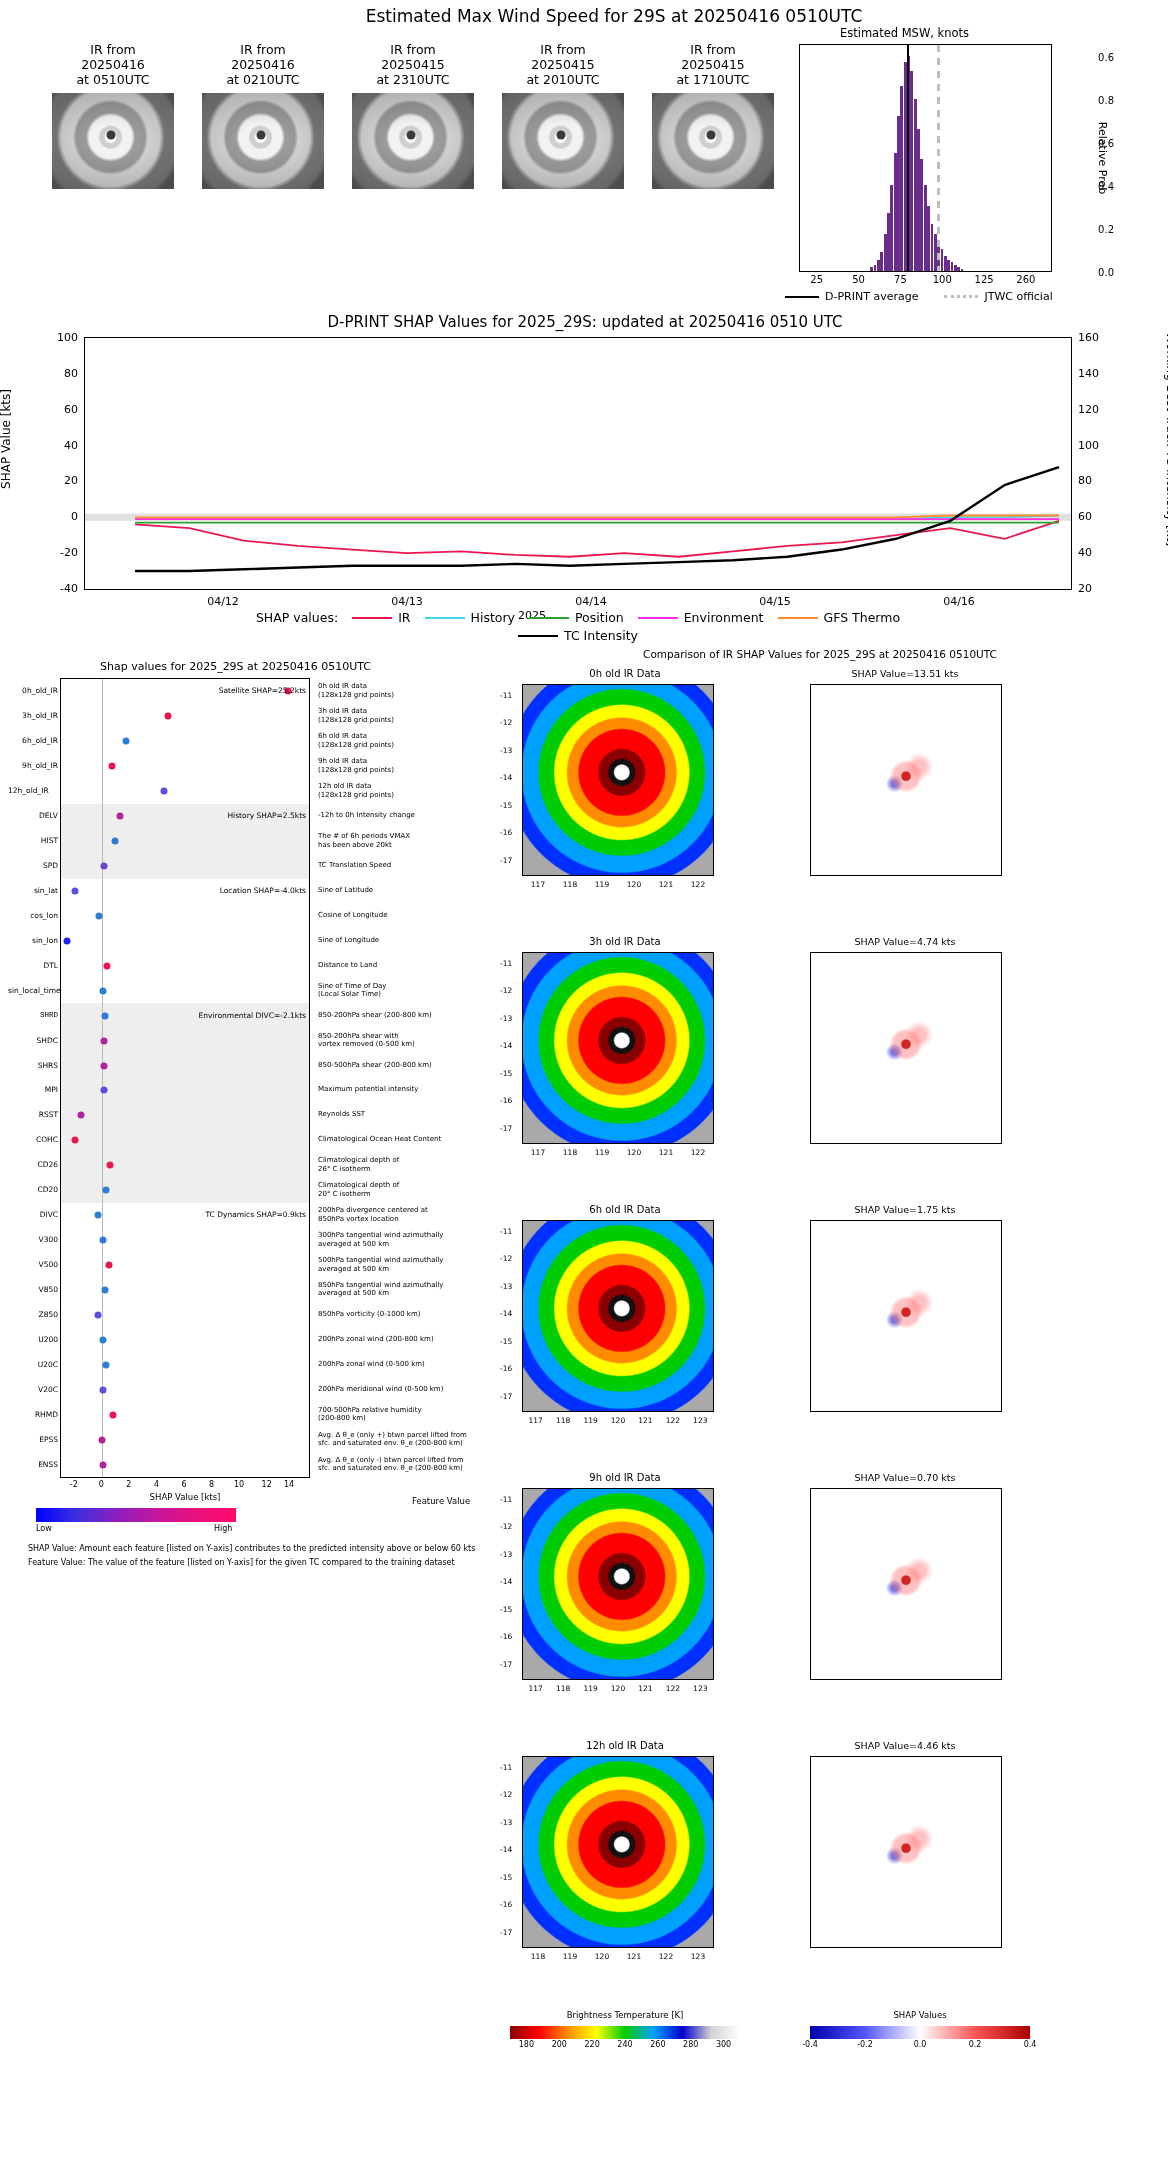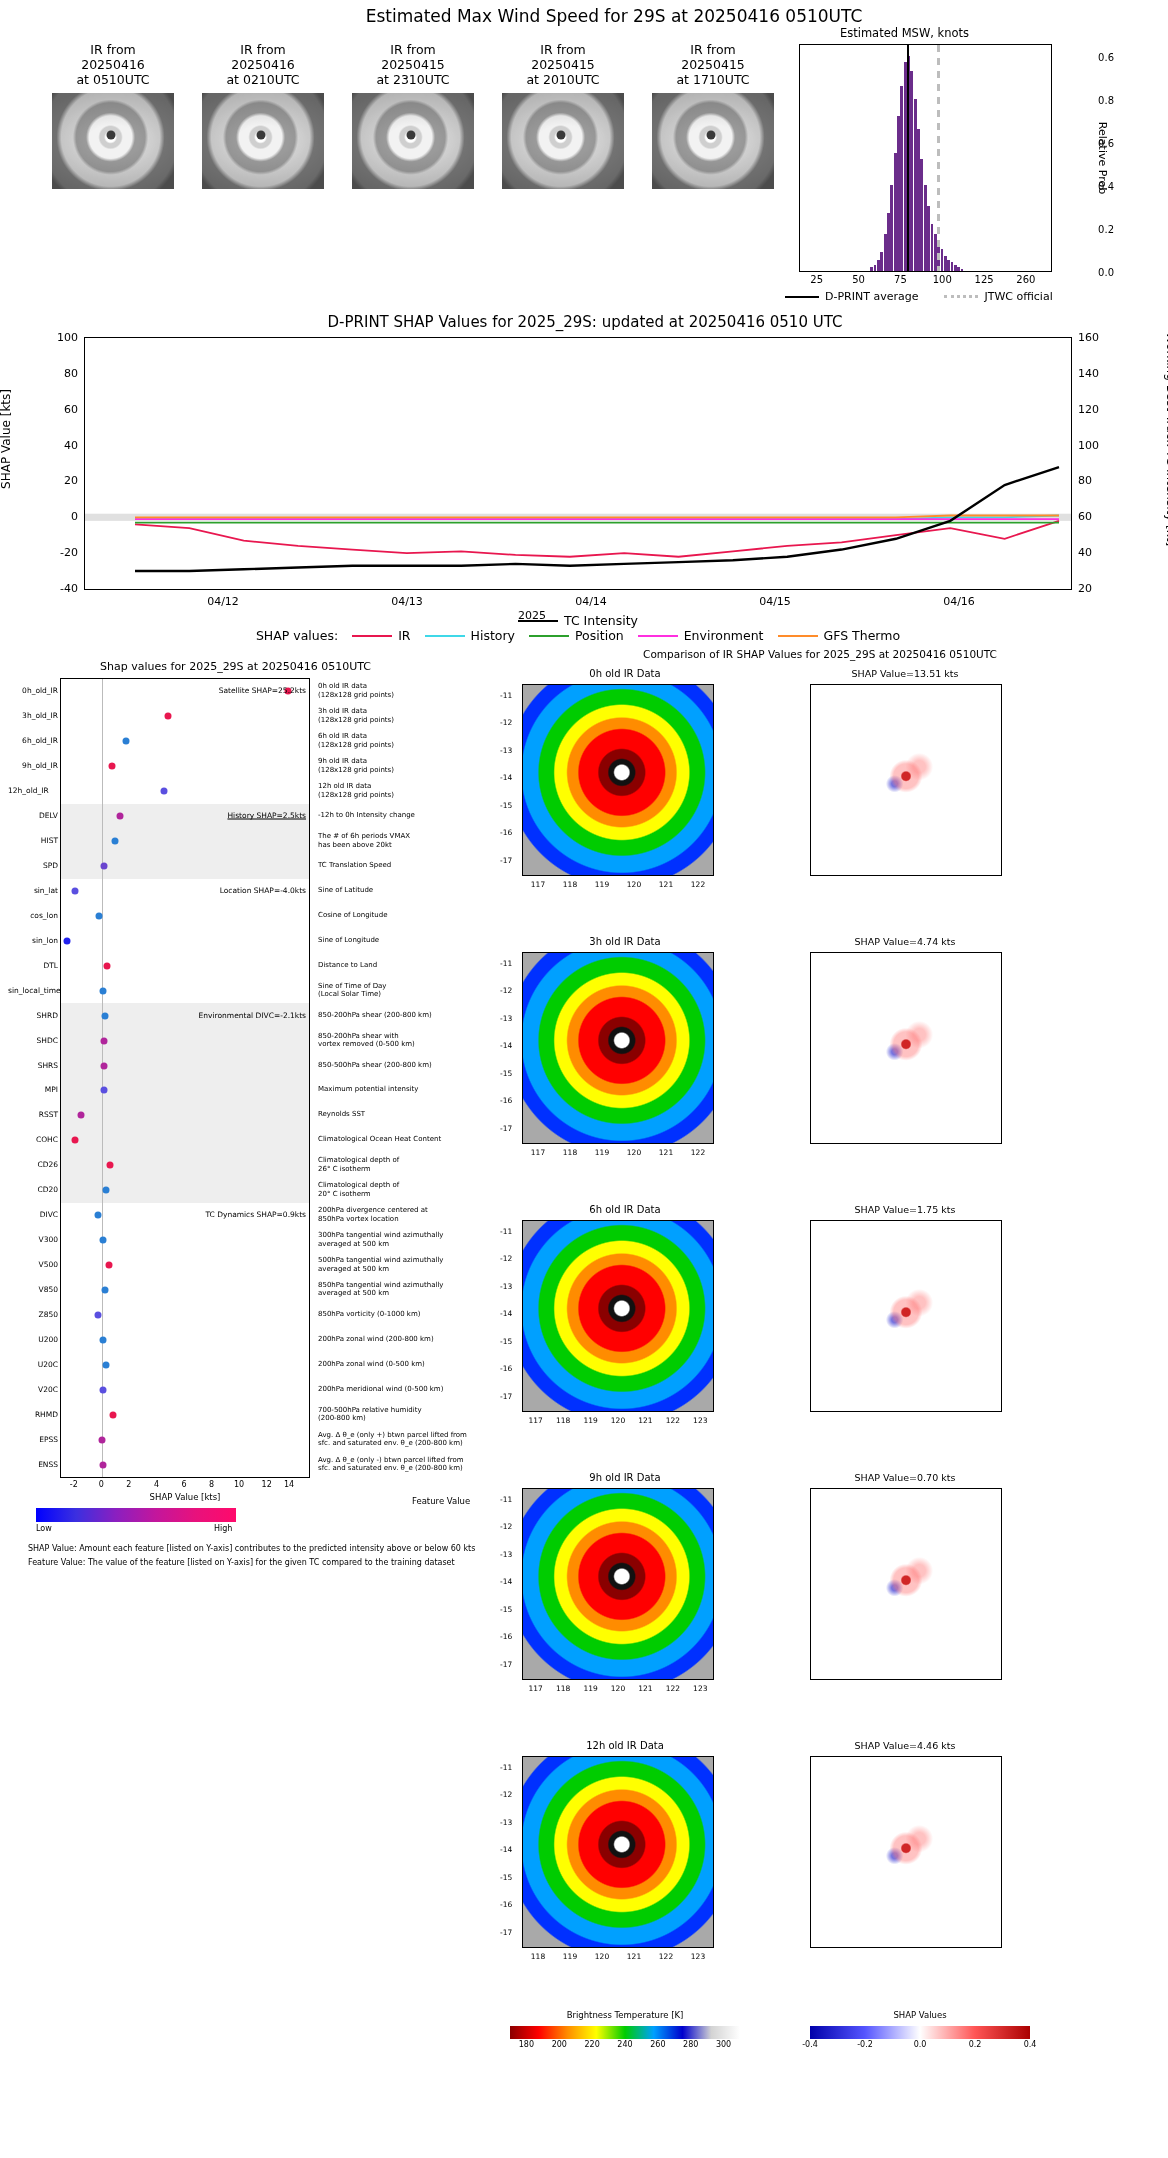--- a/index.html
+++ b/index.html
@@ -249,26 +249,20 @@
       <div class="ts-xt" style="left: 205px; top: 282px;">04/12</div>
       <div class="ts-xt" style="left: 389px; top: 282px;">04/13</div>
       <div class="ts-xt" style="left: 573px; top: 282px;">04/14</div>
       <div class="ts-xt" style="left: 757px; top: 282px;">04/15</div>
       <div class="ts-xt" style="left: 941px; top: 282px;">04/16</div>
       <div style="position: absolute; left: 500px; top: 296px; font-size: 11px;">2025</div>
     </div>
   <div class="ylab-left">SHAP Value [kts]</div>
   <div class="ylab-right">Working Best Track TC Intensity [kt]</div>
   <div id="ts-legend">
-      <div class="lgrow" style="margin-top: 3px;">
-        <span class="lgitem">
-          <span class="lgline" style="border-top-color:#000000"></span>
-          <span>TC Intensity</span>
-        </span>
-      </div>
       <div class="lgrow">
         <span>SHAP values:</span>
         <span class="lgitem">
           <span class="lgline" style="border-top-color:#e8174f"></span>
           <span>IR</span>
         </span>
         <span class="lgitem">
           <span class="lgline" style="border-top-color:#3fd8e8"></span>
           <span>History</span>
         </span>
@@ -276,20 +270,26 @@
           <span class="lgline" style="border-top-color:#2ca02c"></span>
           <span>Position</span>
         </span>
         <span class="lgitem">
           <span class="lgline" style="border-top-color:#ff2fe0"></span>
           <span>Environment</span>
         </span>
         <span class="lgitem">
           <span class="lgline" style="border-top-color:#ff8c2a"></span>
           <span>GFS Thermo</span>
+        </span>
+      </div>
+      <div class="lgrow" style="margin-top: 3px;">
+        <span class="lgitem">
+          <span class="lgline" style="border-top-color:#000000"></span>
+          <span>TC Intensity</span>
         </span>
       </div>
     </div>
 </div>
 
 <div class="abs" id="shap-panel">
   <div id="shap-title">Shap values for 2025_29S at 20250416 0510UTC</div>
   <div class="shap-box">
     <div id="shap-groups">
         <div class="shap-grp" style="top: 0px; height: 124.688px; background: rgb(255, 255, 255);"></div>
@@ -361,21 +361,21 @@
       <div class="shap-desc" style="left: 310px; top: 229.969px;">Sine of Latitude</div>
       <div class="shap-ylab" style="left: 0px; right: auto; width: 50px; text-align: right; top: 254.906px;">cos_lon</div>
       <div class="shap-desc" style="left: 310px; top: 254.906px;">Cosine of Longitude</div>
       <div class="shap-ylab" style="left: 0px; right: auto; width: 50px; text-align: right; top: 279.844px;">sin_lon</div>
       <div class="shap-desc" style="left: 310px; top: 279.844px;">Sine of Longitude</div>
       <div class="shap-ylab" style="left: 0px; right: auto; width: 50px; text-align: right; top: 304.781px;">DTL</div>
       <div class="shap-desc" style="left: 310px; top: 304.781px;">Distance to Land</div>
       <div class="shap-ylab" style="left: 0px; right: auto; width: 50px; text-align: right; top: 329.719px;">sin_local_time</div>
       <div class="shap-desc" style="left: 310px; top: 329.719px;">Sine of Time of Day
 (Local Solar Time)</div>
-      <div class="shap-ylab" style="left: 0px; right: auto; width: 50px; top: 354.656px;">SHRD</div>
+      <div class="shap-ylab" style="left: 0px; right: auto; width: 50px; top: 354.656px; font-family: Liberation Mono, monospace;">SHRD</div>
       <div class="shap-desc" style="left: 310px; top: 354.656px;">850-200hPa shear (200-800 km)</div>
       <div class="shap-ylab" style="left: 0px; right: auto; width: 50px; text-align: right; top: 379.594px;">SHDC</div>
       <div class="shap-desc" style="left: 310px; top: 379.594px;">850-200hPa shear with
 vortex removed (0-500 km)</div>
       <div class="shap-ylab" style="left: 0px; right: auto; width: 50px; text-align: right; top: 404.531px;">SHRS</div>
       <div class="shap-desc" style="left: 310px; top: 404.531px;">850-500hPa shear (200-800 km)</div>
       <div class="shap-ylab" style="left: 0px; right: auto; width: 50px; text-align: right; top: 429.469px;">MPI</div>
       <div class="shap-desc" style="left: 310px; top: 429.469px;">Maximum potential intensity</div>
       <div class="shap-ylab" style="left: 0px; right: auto; width: 50px; text-align: right; top: 454.406px;">RSST</div>
       <div class="shap-desc" style="left: 310px; top: 454.406px;">Reynolds SST</div>
@@ -410,21 +410,21 @@
       <div class="shap-ylab" style="left: 0px; right: auto; width: 50px; text-align: right; top: 753.656px;">RHMD</div>
       <div class="shap-desc" style="left: 310px; top: 753.656px;">700-500hPa relative humidity
 (200-800 km)</div>
       <div class="shap-ylab" style="left: 0px; right: auto; width: 50px; text-align: right; top: 778.594px;">EPSS</div>
       <div class="shap-desc" style="left: 310px; top: 778.594px;">Avg. Δ θ_e (only +) btwn parcel lifted from
 sfc. and saturated env. θ_e (200-800 km)</div>
       <div class="shap-ylab" style="left: 0px; right: auto; width: 50px; text-align: right; top: 803.531px;">ENSS</div>
       <div class="shap-desc" style="left: 310px; top: 803.531px;">Avg. Δ θ_e (only -) btwn parcel lifted from
 sfc. and saturated env. θ_e (200-800 km)</div>
       <div class="shap-grplab" style="left: 298px; top: 30.4688px; transform: translate(-100%, -50%);">Satellite SHAP=25.2kts</div>
-      <div class="shap-grplab" style="left: 298px; top: 155.156px; transform: translate(-100%, -50%); text-decoration: underline;">History SHAP=2.5kts</div>
+      <div class="shap-grplab" style="left: 298px; top: 155.156px; transform: translate(-100%, -50%);">History SHAP=2.5kts</div>
       <div class="shap-grplab" style="left: 298px; top: 229.969px; transform: translate(-100%, -50%);">Location SHAP=-4.0kts</div>
       <div class="shap-grplab" style="left: 298px; top: 354.656px; transform: translate(-100%, -50%);">Environmental DIVC=-2.1kts</div>
       <div class="shap-grplab" style="left: 298px; top: 554.156px; transform: translate(-100%, -50%);">TC Dynamics SHAP=0.9kts</div>
       <div class="shap-xt" style="left: 65.7778px; top: 820px;">-2</div>
       <div class="shap-xt" style="left: 93.3333px; top: 820px;">0</div>
       <div class="shap-xt" style="left: 120.889px; top: 820px;">2</div>
       <div class="shap-xt" style="left: 148.444px; top: 820px;">4</div>
       <div class="shap-xt" style="left: 176px; top: 820px;">6</div>
       <div class="shap-xt" style="left: 203.556px; top: 820px;">8</div>
       <div class="shap-xt" style="left: 231.111px; top: 820px;">10</div>

